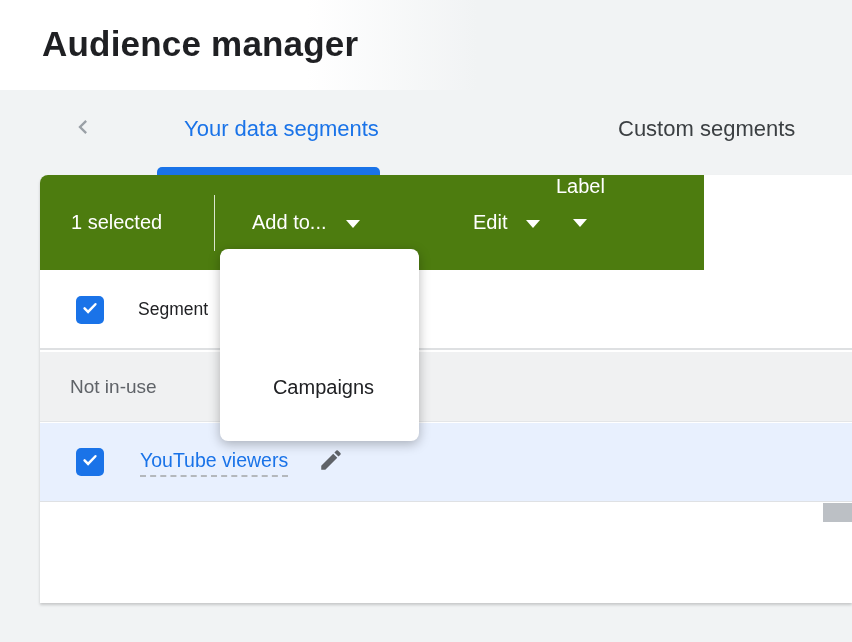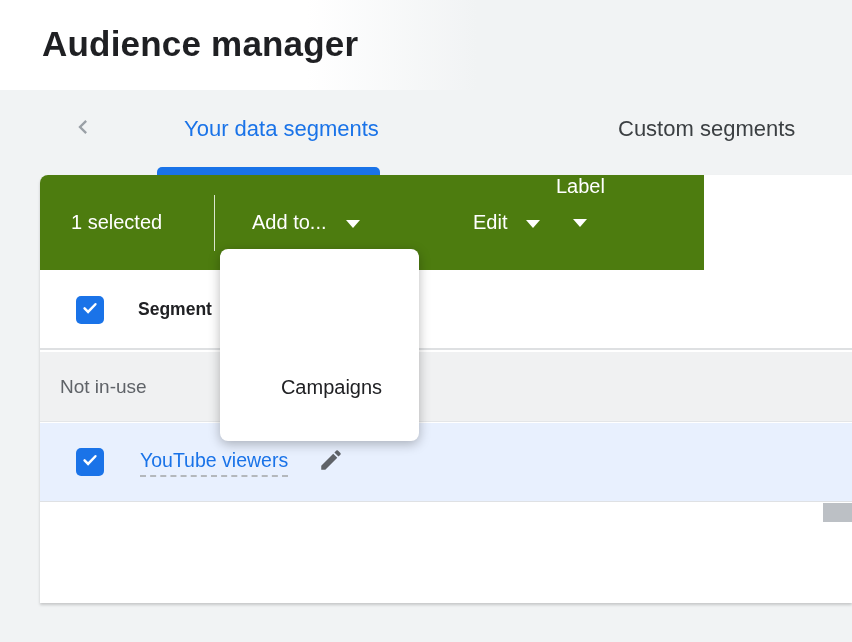--- a/index.html
+++ b/index.html
@@ -40,31 +40,31 @@
     gap:19px; font-size:20px; font-weight:500; cursor:pointer; color:#fff; }
   .ab-addto { left:212px; } .ab-edit { left:391px;margin-left:42px; } .ab-label { left:516px;flex-direction:column; }
   .caret-down { width:0; height:0; border-left:7px solid transparent;
     border-right:7px solid transparent; border-top:8px solid #ffffff; margin-top:2px; }
 
   
   .header-row { position:absolute; left:0; top:95px; width:812px; height:80px; background:#fff;
     border-bottom:2px solid #dee0e2; }
   .group-row { position:absolute; left:0; top:177px; width:812px; height:70px; background:#f0f1f2;
     border-bottom:1px solid #e4e6e8; display:flex; align-items:center; }
-  .group-label { margin-left:20px; font-size:19px; color:#5f6368; }
+  .group-label { margin-left:30px; font-size:19px; color:#5f6368; }
   .data-row { position:absolute; left:0; top:248px; width:812px; height:79px; background:#e8f0fe;
     border-bottom:1px solid #dfe1e4; }
 
   .checkbox { position:absolute; left:36px; width:28px; height:28px; background:#1a73e8;
     border-radius:5px; display:flex; align-items:center; justify-content:center; cursor:pointer; }
   .header-row .checkbox { top:26px; }
   .data-row .checkbox { top:25px; }
 
   .col-segment { position:absolute; left:98px; top:0; height:78px; display:flex; align-items:center;
-    font-size:17.5px; font-weight:700; color:#202124; }
+    font-size:17.5px; font-weight:400; color:#202124; }
   .right-col { position:absolute; left:824px; top:0; bottom:0; width:30px;
     border-left:1px solid #d5d8db; overflow:hidden; }
   .header-row .right-col { display:flex; align-items:center; }
   .col-type { padding-left:13px; font-size:17.5px; color:#3c4043; white-space:nowrap; }
 
   .seg-link { position:absolute; left:100px; top:26px; font-size:19.5px; color:#1a73e8;
     border-bottom:2px dashed #b4b8bc; padding-bottom:3px; cursor:pointer; white-space:nowrap; }
   .pencil-btn { position:absolute; left:276px; top:24px; width:30px; height:30px; cursor:pointer;
     display:flex; align-items:center; justify-content:center; }
   .type-cell { padding:12px 0 0 13px; font-size:18px; line-height:25px; }
@@ -74,21 +74,21 @@
   .scroll-thumb { position:absolute; left:783px; top:328px; width:29px; height:19px;
     background:#bcc0c5; cursor:pointer; }
 
   
   .dropdown { position:absolute; left:220px; top:249px; width:199px; height:192px; background:#fff;
     border-radius:8px; box-shadow:0 3px 12px rgba(0,0,0,.28); z-index:20; }
   .dd-highlight { position:absolute; left:0; top:19px; width:199px; height:80px;
     border:8px solid #a866e3; background:#f1f1f2; display:flex; align-items:center;
     justify-content:center; cursor:pointer; }
   .dd-item-text { font-size:20px; color:#202124; }
-  .dd-item2 { position:absolute; left:12px; top:106px; width:199px; height:64px; display:flex;
+  .dd-item2 { position:absolute; left:4px; top:106px; width:199px; height:64px; display:flex;
     align-items:center; justify-content:center; cursor:pointer; }
 </style>
 </head>
 <body>
 
 <div class="title-band">
   <div class="page-title">Audience manager</div>
 </div>
 
 <div class="tab-band">

